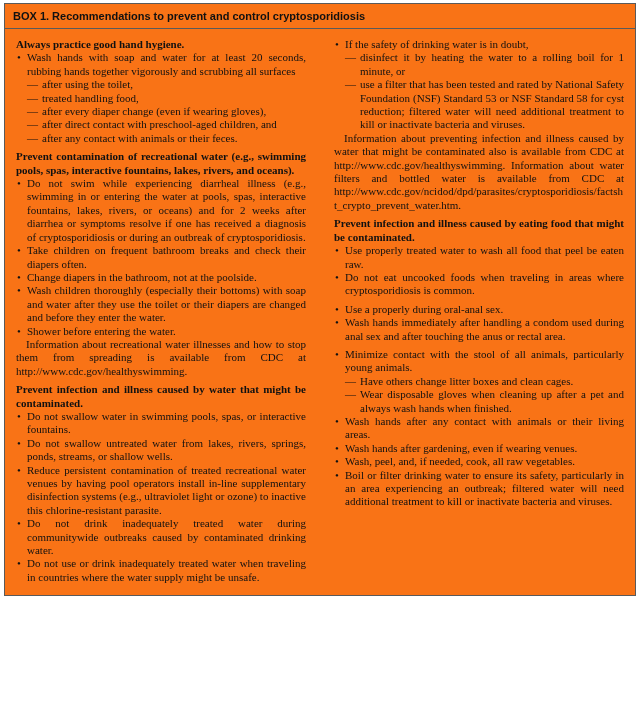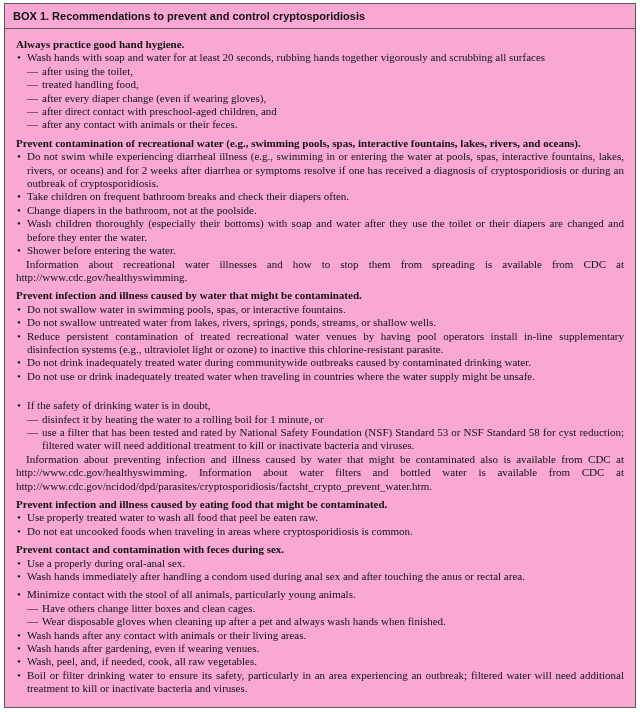--- a/index.html
+++ b/index.html
@@ -3,34 +3,33 @@
 <meta charset="utf-8">
 <style>
   * { box-sizing: border-box; }
   html, body { margin: 0; padding: 0; background: #ffffff; }
   body {
     font-family: "Liberation Serif", serif;
     color: #111111;
     width: 640px;
   }
   .page { padding: 3px 4px; }
-  .box { border: 1px solid #5a5a5a; background: #f9a8d4; }
+  .box { border: 1px solid #5a5a5a; background: #f97316; }
   .box-title {
     font-family: "Liberation Sans", sans-serif;
     font-weight: bold;
     font-size: 11px;
     line-height: 13px;
     padding: 6px 8px 5px 8px;
     border-bottom: 1px solid #5a5a5a;
   }
   .box-body {
     display: flex;
-    gap: 16px;
+    gap: 28px;
     padding: 9px 11px 11px 11px;
-    flex-direction: column;
   }
   .col { flex: 1 1 0; min-width: 0; }
   .section { margin-top: 5px; }
   .section:first-child { margin-top: 0; }
   .heading {
     font-weight: bold;
     font-size: 11px;
     line-height: 13.4px;
     text-align: justify;
     hyphens: auto;
@@ -156,21 +155,20 @@
             <div class="item bullet">
               <span class="marker">•</span>
               <span class="txt">Use properly treated water to wash all food that peel be eaten raw.</span>
             </div>
             <div class="item bullet">
               <span class="marker">•</span>
               <span class="txt">Do not eat uncooked foods when traveling in areas where cryptosporidiosis is common.</span>
             </div>
           </div>
           <div class="section">
-            <div class="heading">Prevent contact and contamination with feces during sex.</div>
             <div class="item bullet">
               <span class="marker">•</span>
               <span class="txt">Use a properly during oral-anal sex.</span>
             </div>
             <div class="item bullet">
               <span class="marker">•</span>
               <span class="txt">Wash hands immediately after handling a condom used during anal sex and after touching the anus or rectal area.</span>
             </div>
           </div>
           <div class="section">

